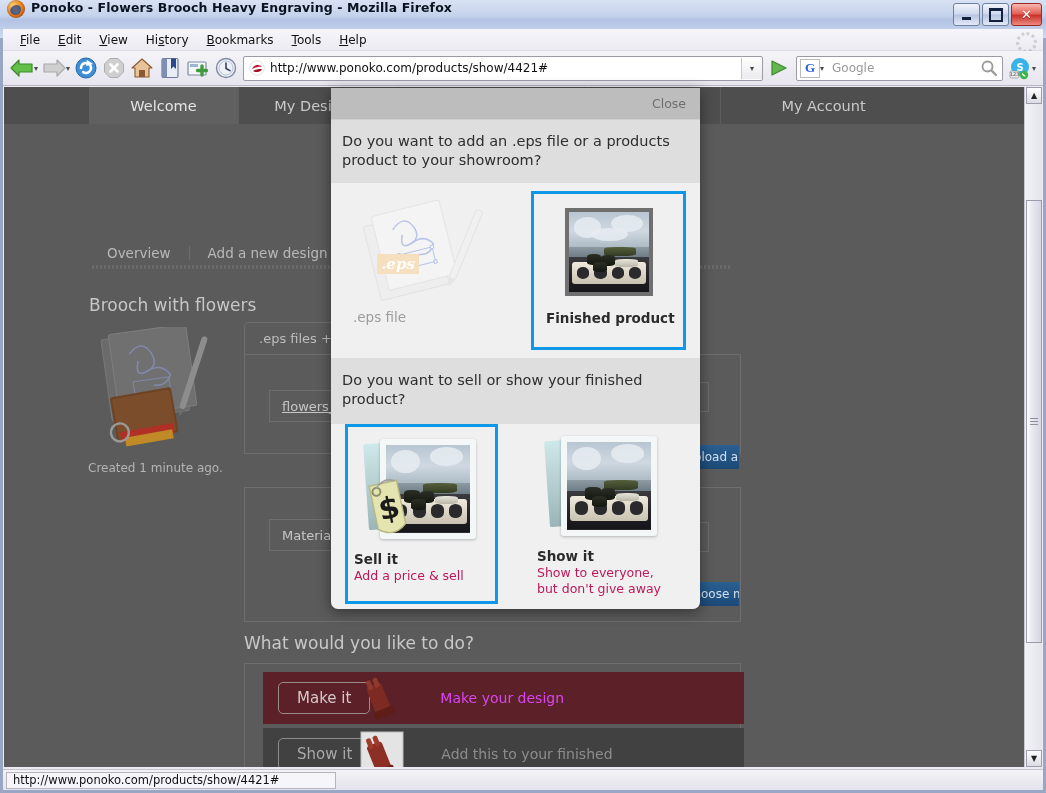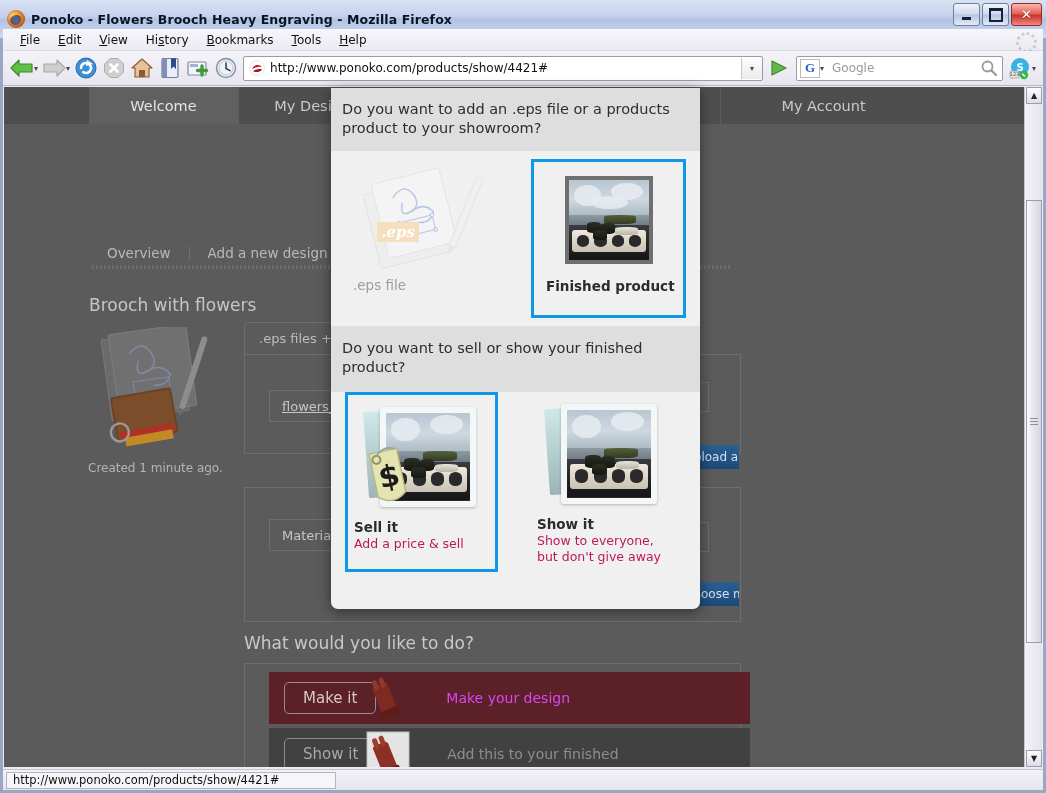--- a/index.html
+++ b/index.html
@@ -22,21 +22,21 @@
     position: absolute; left:0; top:0; right:0; bottom:0;
     border: 3px solid #99a7c4;
     border-top: none;
     box-sizing: border-box;
     background: #eceaf2;
   }
   .titlebar {
     position: absolute; left:0; top:0; width:1046px; height:39px;
     background: linear-gradient(180deg,#d9e2f4 0%,#c5d2ec 42%,#b2c2e4 52%,#cfdaf0 100%);
     border-bottom: 1px solid #9aa9c6;
-    display:flex; align-items:center;
+    display:flex; 
     box-sizing:border-box;
   }
   .title-icon {
     width:18px;height:18px;margin-left:7px;margin-right:6px;
     border-radius:50%;
     background: radial-gradient(circle at 35% 32%, #ffd27a 0%, #f0851f 45%, #a8420c 100%);
     position:relative; flex:none;
     box-shadow: inset 0 0 2px rgba(0,0,0,.35);
   }
   .title-icon:after{
@@ -175,21 +175,21 @@
     box-sizing:border-box;
   }
   .what-would{
     position:absolute;left:240px;top:546px;font-size:17px;color:#c8c8c8;
   }
   .action-wrap{
     position:absolute;left:240px;top:576px;width:497px;height:127px;
     border:1px solid #6d6d6d;box-sizing:border-box;
   }
   .action-row{
-    position:absolute;left:24px;width:481px;height:52px;display:flex;align-items:center;
+    position:absolute;left:18px;width:481px;height:52px;display:flex;align-items:center;
   }
   .action-row.make{top:8px;background:#5b2028;}
   .action-row.show{top:64px;background:#414141;}
   .act-btn{
     margin-left:15px;border:1px solid #9a8a8a;border-radius:5px;
     padding:6px 18px;font-size:15px;color:#d6c8c8;background:transparent;
   }
   .act-btn.grey{border-color:#8d8d8d;color:#a8a8a8;}
   .act-label{margin-left:70px;font-size:14px;color:#d946ef;}
   .act-label.grey{color:#8d8d8d;}
@@ -563,20 +563,23 @@
       </div>
     <div class="scroll-thumb">
         <div class="grip"></div>
       </div>
     <div class="scroll-btn down">
         <span>▼</span>
       </div>
   </div>
 
   <div class="modal">
+    <div class="modal-head">
+      <div class="modal-close">Close</div>
+    </div>
 
     <div class="modal-q">Do you want to add an .eps file or a products product to your showroom?</div>
 
     <div class="row1">
       <div class="choice eps-cell">
         <div class="eps-art">
           <svg width="130" height="110" viewBox="0 0 130 110">
             <g transform="rotate(-14 65 55)">
               <rect x="12" y="16" width="70" height="76" rx="2" fill="#eeeeee" stroke="#e2e2e2"></rect>
               <rect x="22" y="8" width="70" height="76" rx="2" fill="#f4f4f4" stroke="#e4e4e4"></rect>

